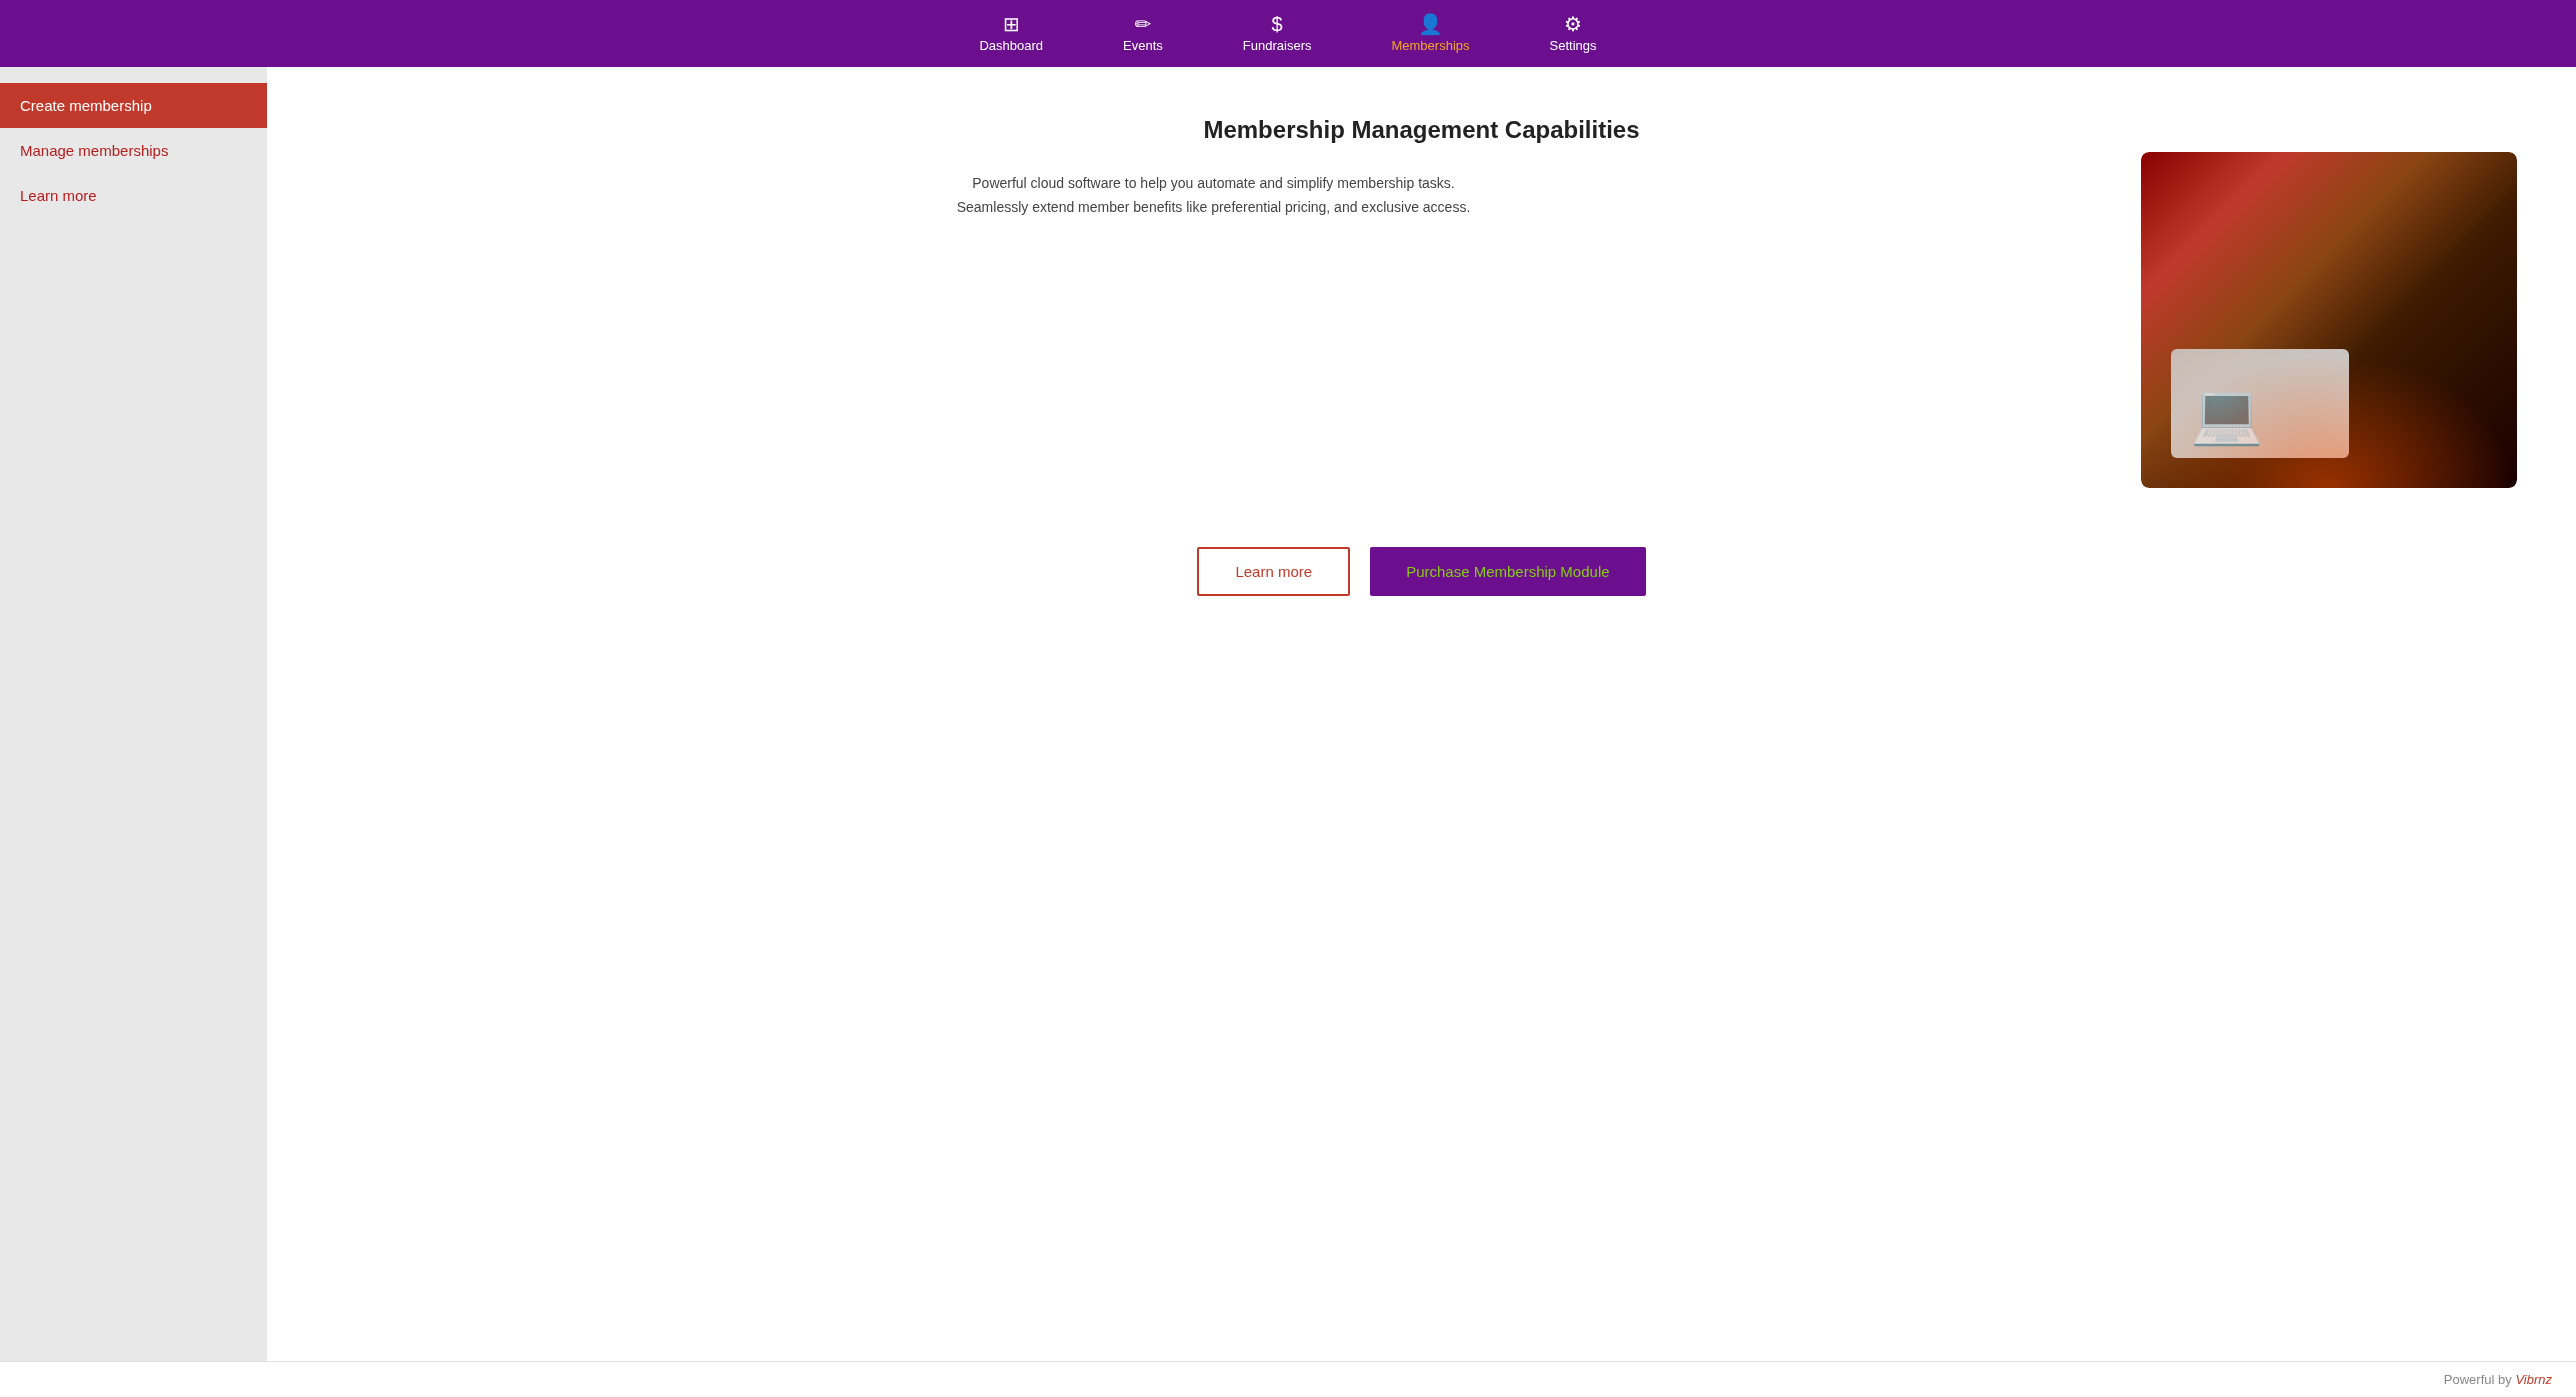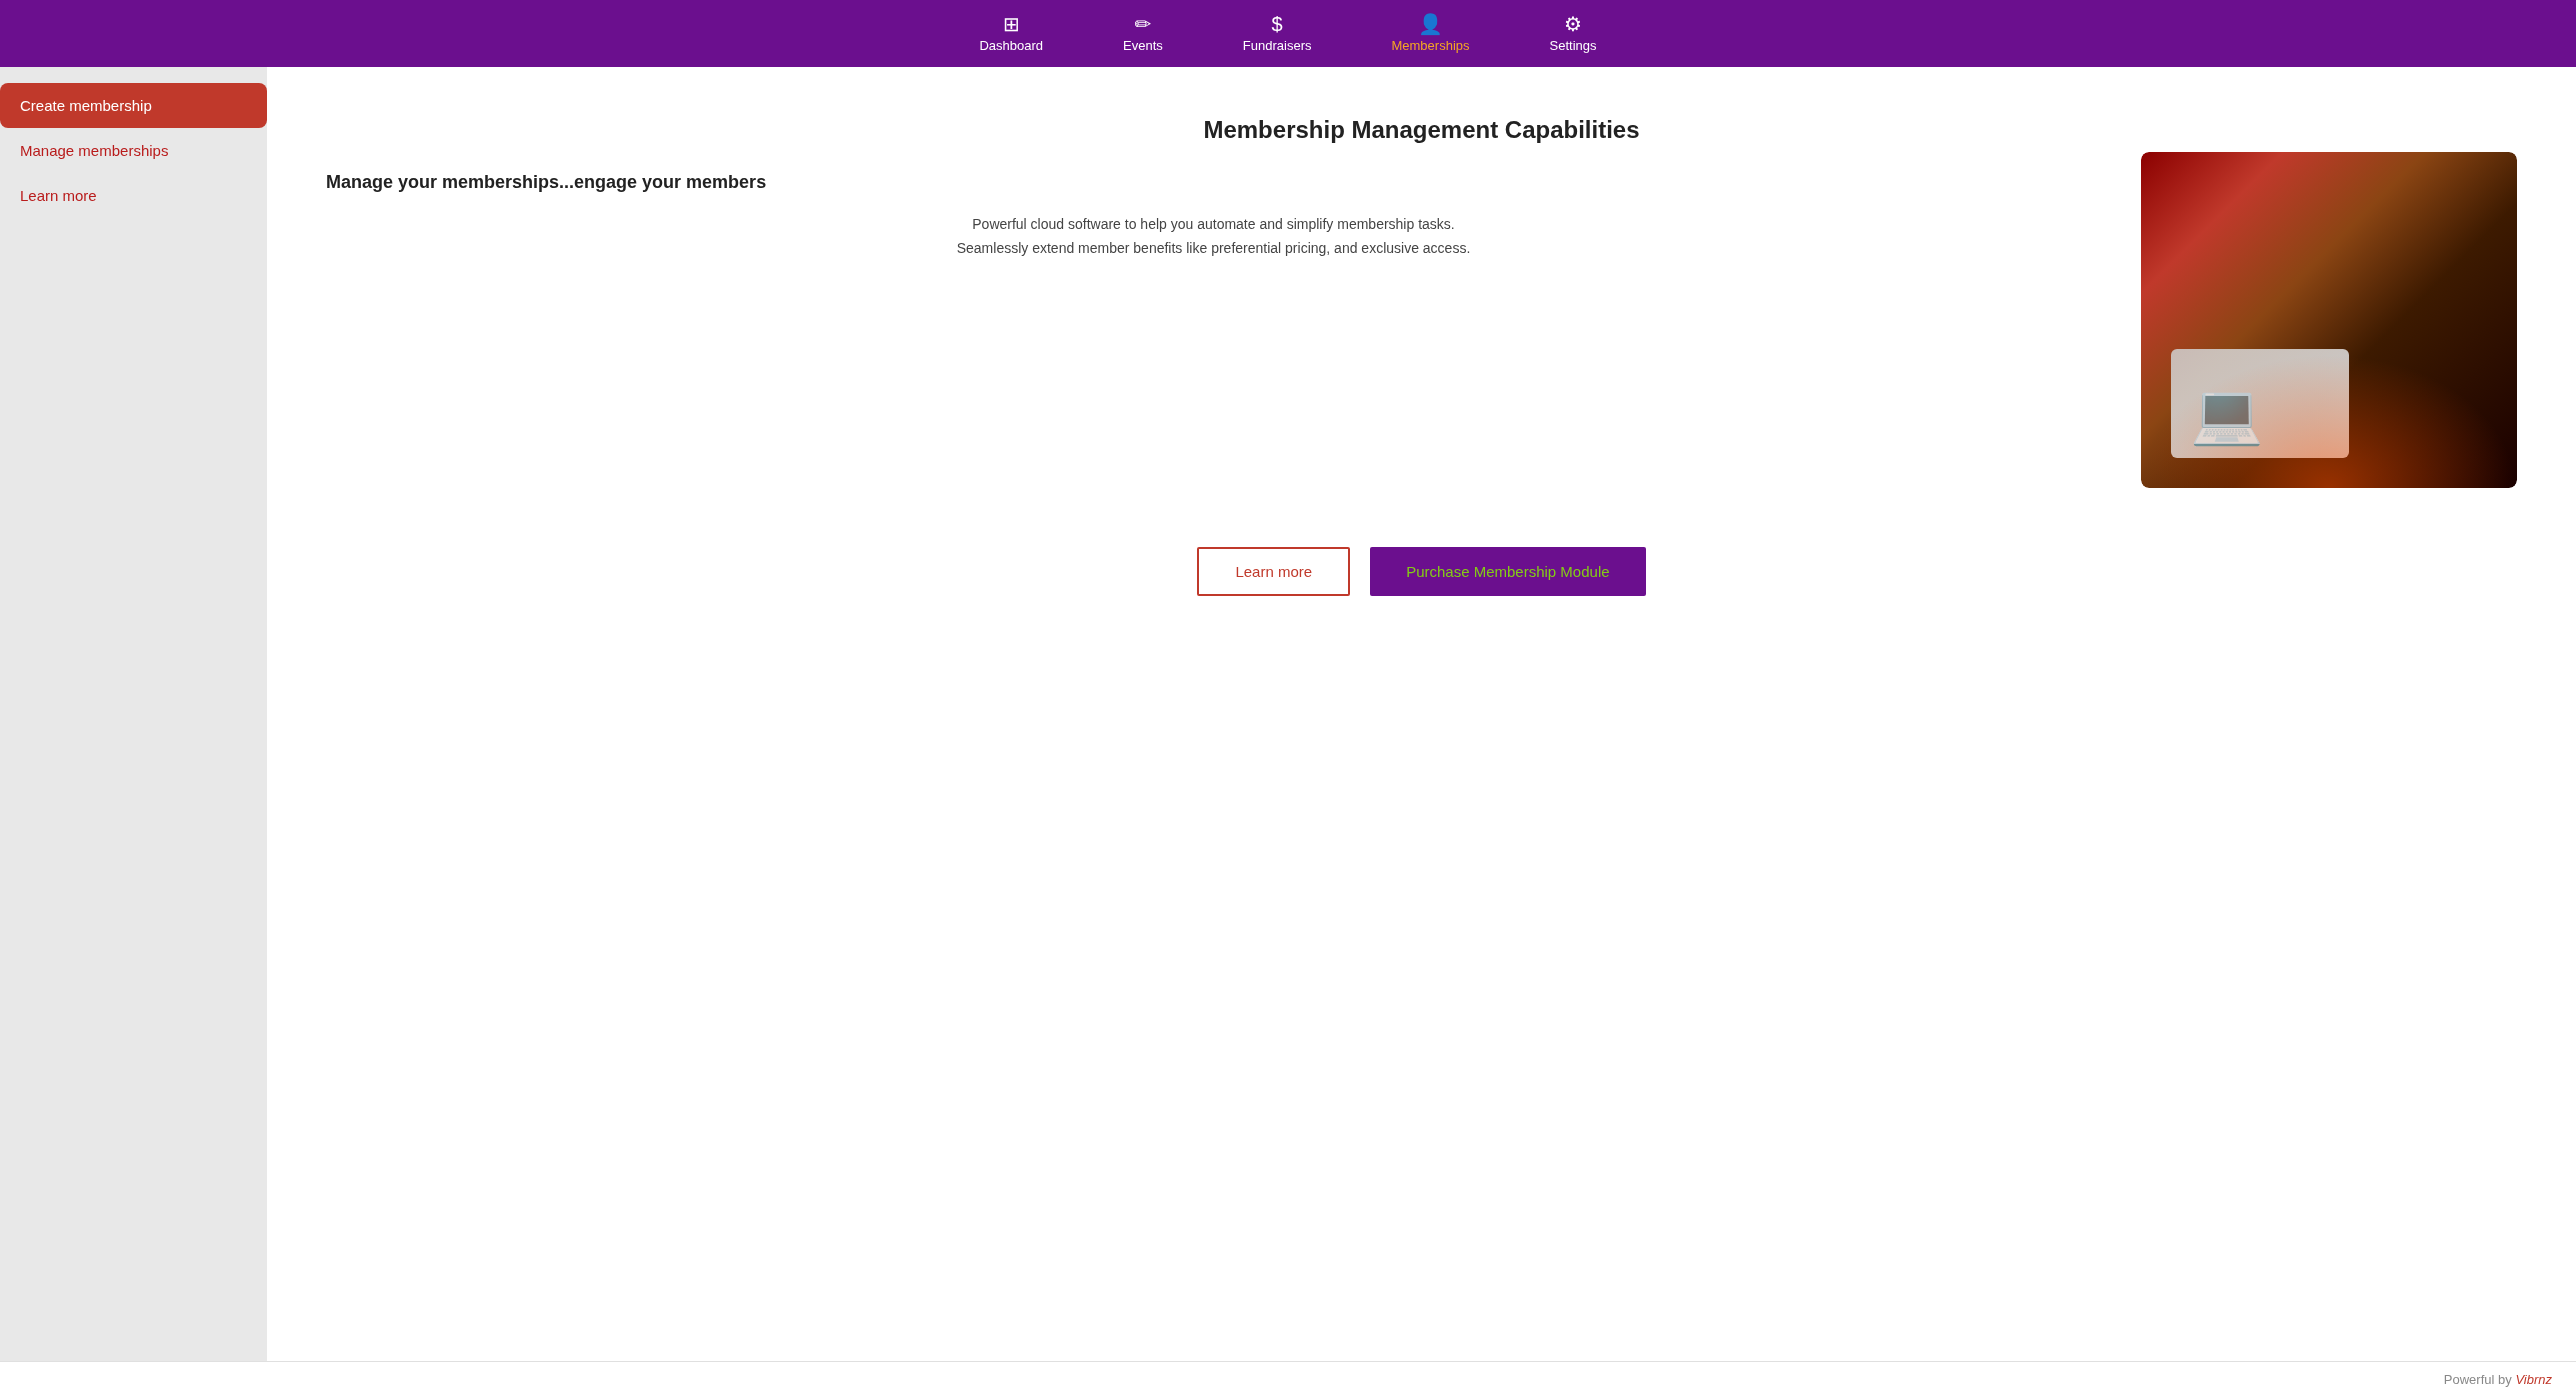--- a/index.html
+++ b/index.html
@@ -59,21 +59,20 @@
       display: block;
       padding: 14px 20px;
       cursor: pointer;
       font-size: 15px;
       color: #b91c1c;
       text-decoration: none;
     }
     .sidebar-item.active {
       background: #c0392b;
       color: white;
-      border-radius: 8px;
     }
 
     
     .content {
       flex: 1;
       background: white;
       padding: 49px 59px;
       position: relative;
     }
 
@@ -252,21 +251,20 @@
     <a class="sidebar-item">
       <span>Learn more</span>
     </a>
   </aside>
 
   <main class="content">
     <h1 class="content-title">Membership Management Capabilities</h1>
 
     <div class="content-body">
       <div class="content-text">
-        <p class="content-text-heading">Manage your memberships...engage your members</p>
         <p class="content-text-desc">
           <span>Powerful cloud software to help you automate and simplify membership tasks.</span><br>
           <span>Seamlessly extend member benefits like preferential pricing, and exclusive access.</span>
         </p>
       </div>
 
       <div class="content-image">
         <div class="image-placeholder">
           <div class="image-glow"></div>
         </div>

